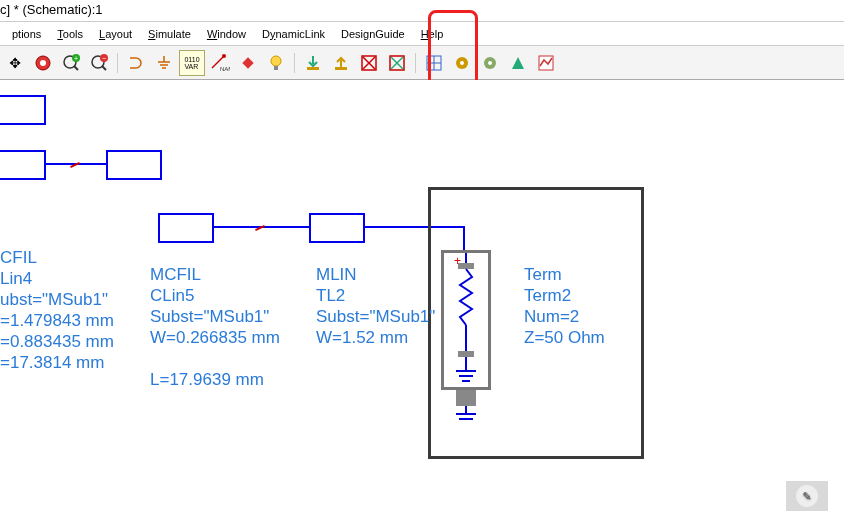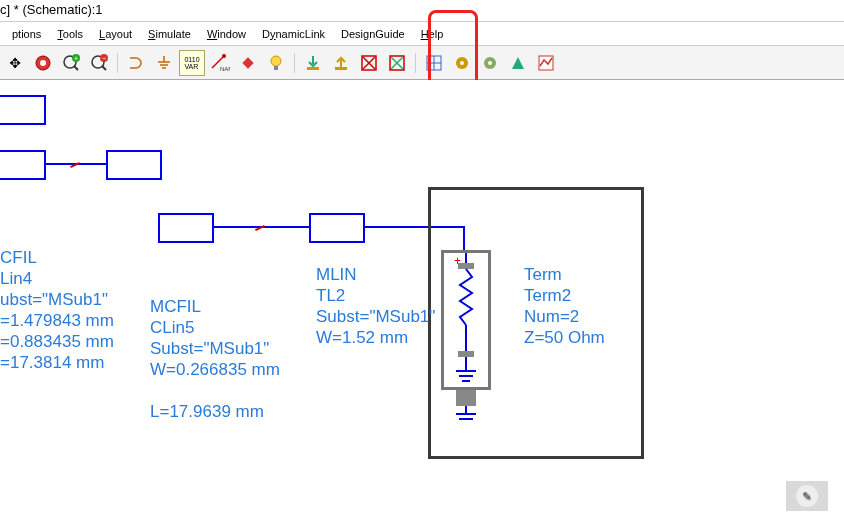--- a/index.html
+++ b/index.html
@@ -298,21 +298,21 @@
 
   <div class="comp-label" style="left:0; top:122px;margin-top:45px;">
     <span>CFIL</span><br>
     <span class="dark">Lin4</span><br>
     <span class="dark">ubst="MSub1"</span><br>
     <span class="dark">=1.479843 mm</span><br>
     <span class="dark">=0.883435 mm</span><br>
     <span class="dark">=17.3814 mm</span>
   </div>
 
-  <div class="comp-label" style="left:150px; top:184px;margin-top:32px;">
+  <div class="comp-label" style="left:150px; top:184px;">
     <span>MCFIL</span><br>
     <span class="dark">CLin5</span><br>
     <span class="dark">Subst="MSub1"</span><br>
     <span class="dark">W=0.266835 mm</span><br>
     <br>
     <span class="dark">L=17.9639 mm</span>
   </div>
 
   <div class="comp-label" style="left:316px; top:184px;">
     <span>MLIN</span><br>

